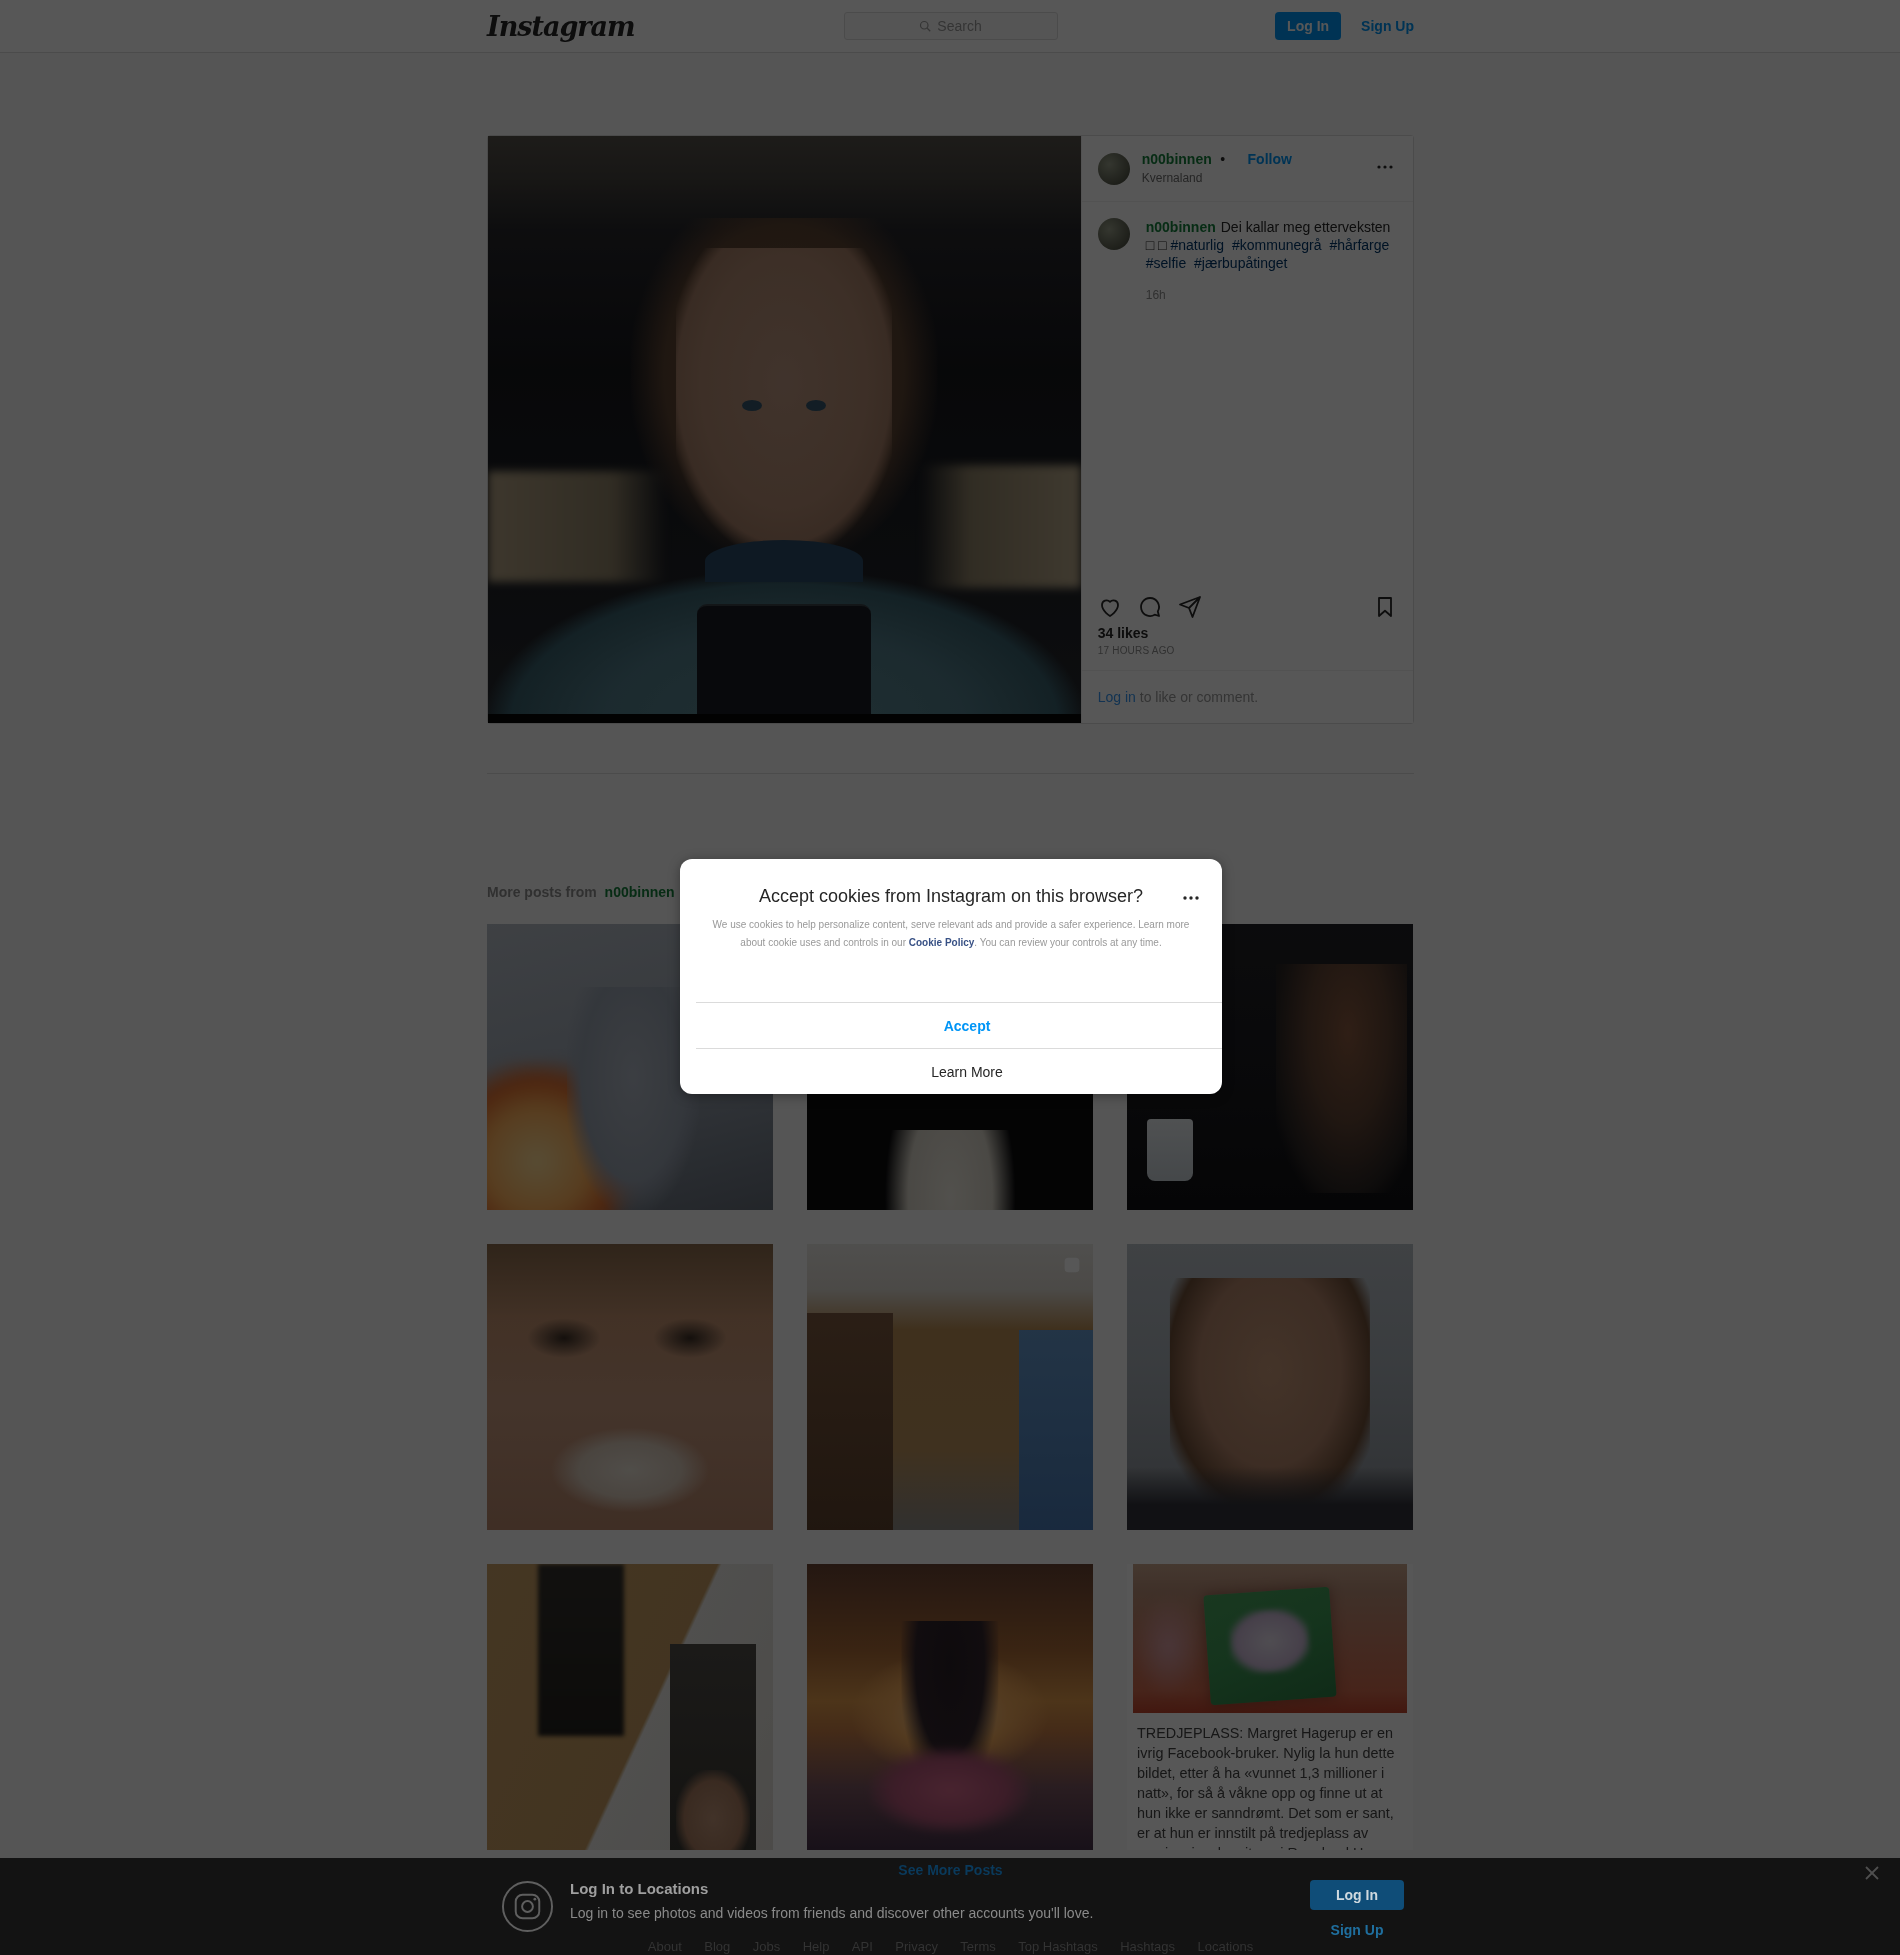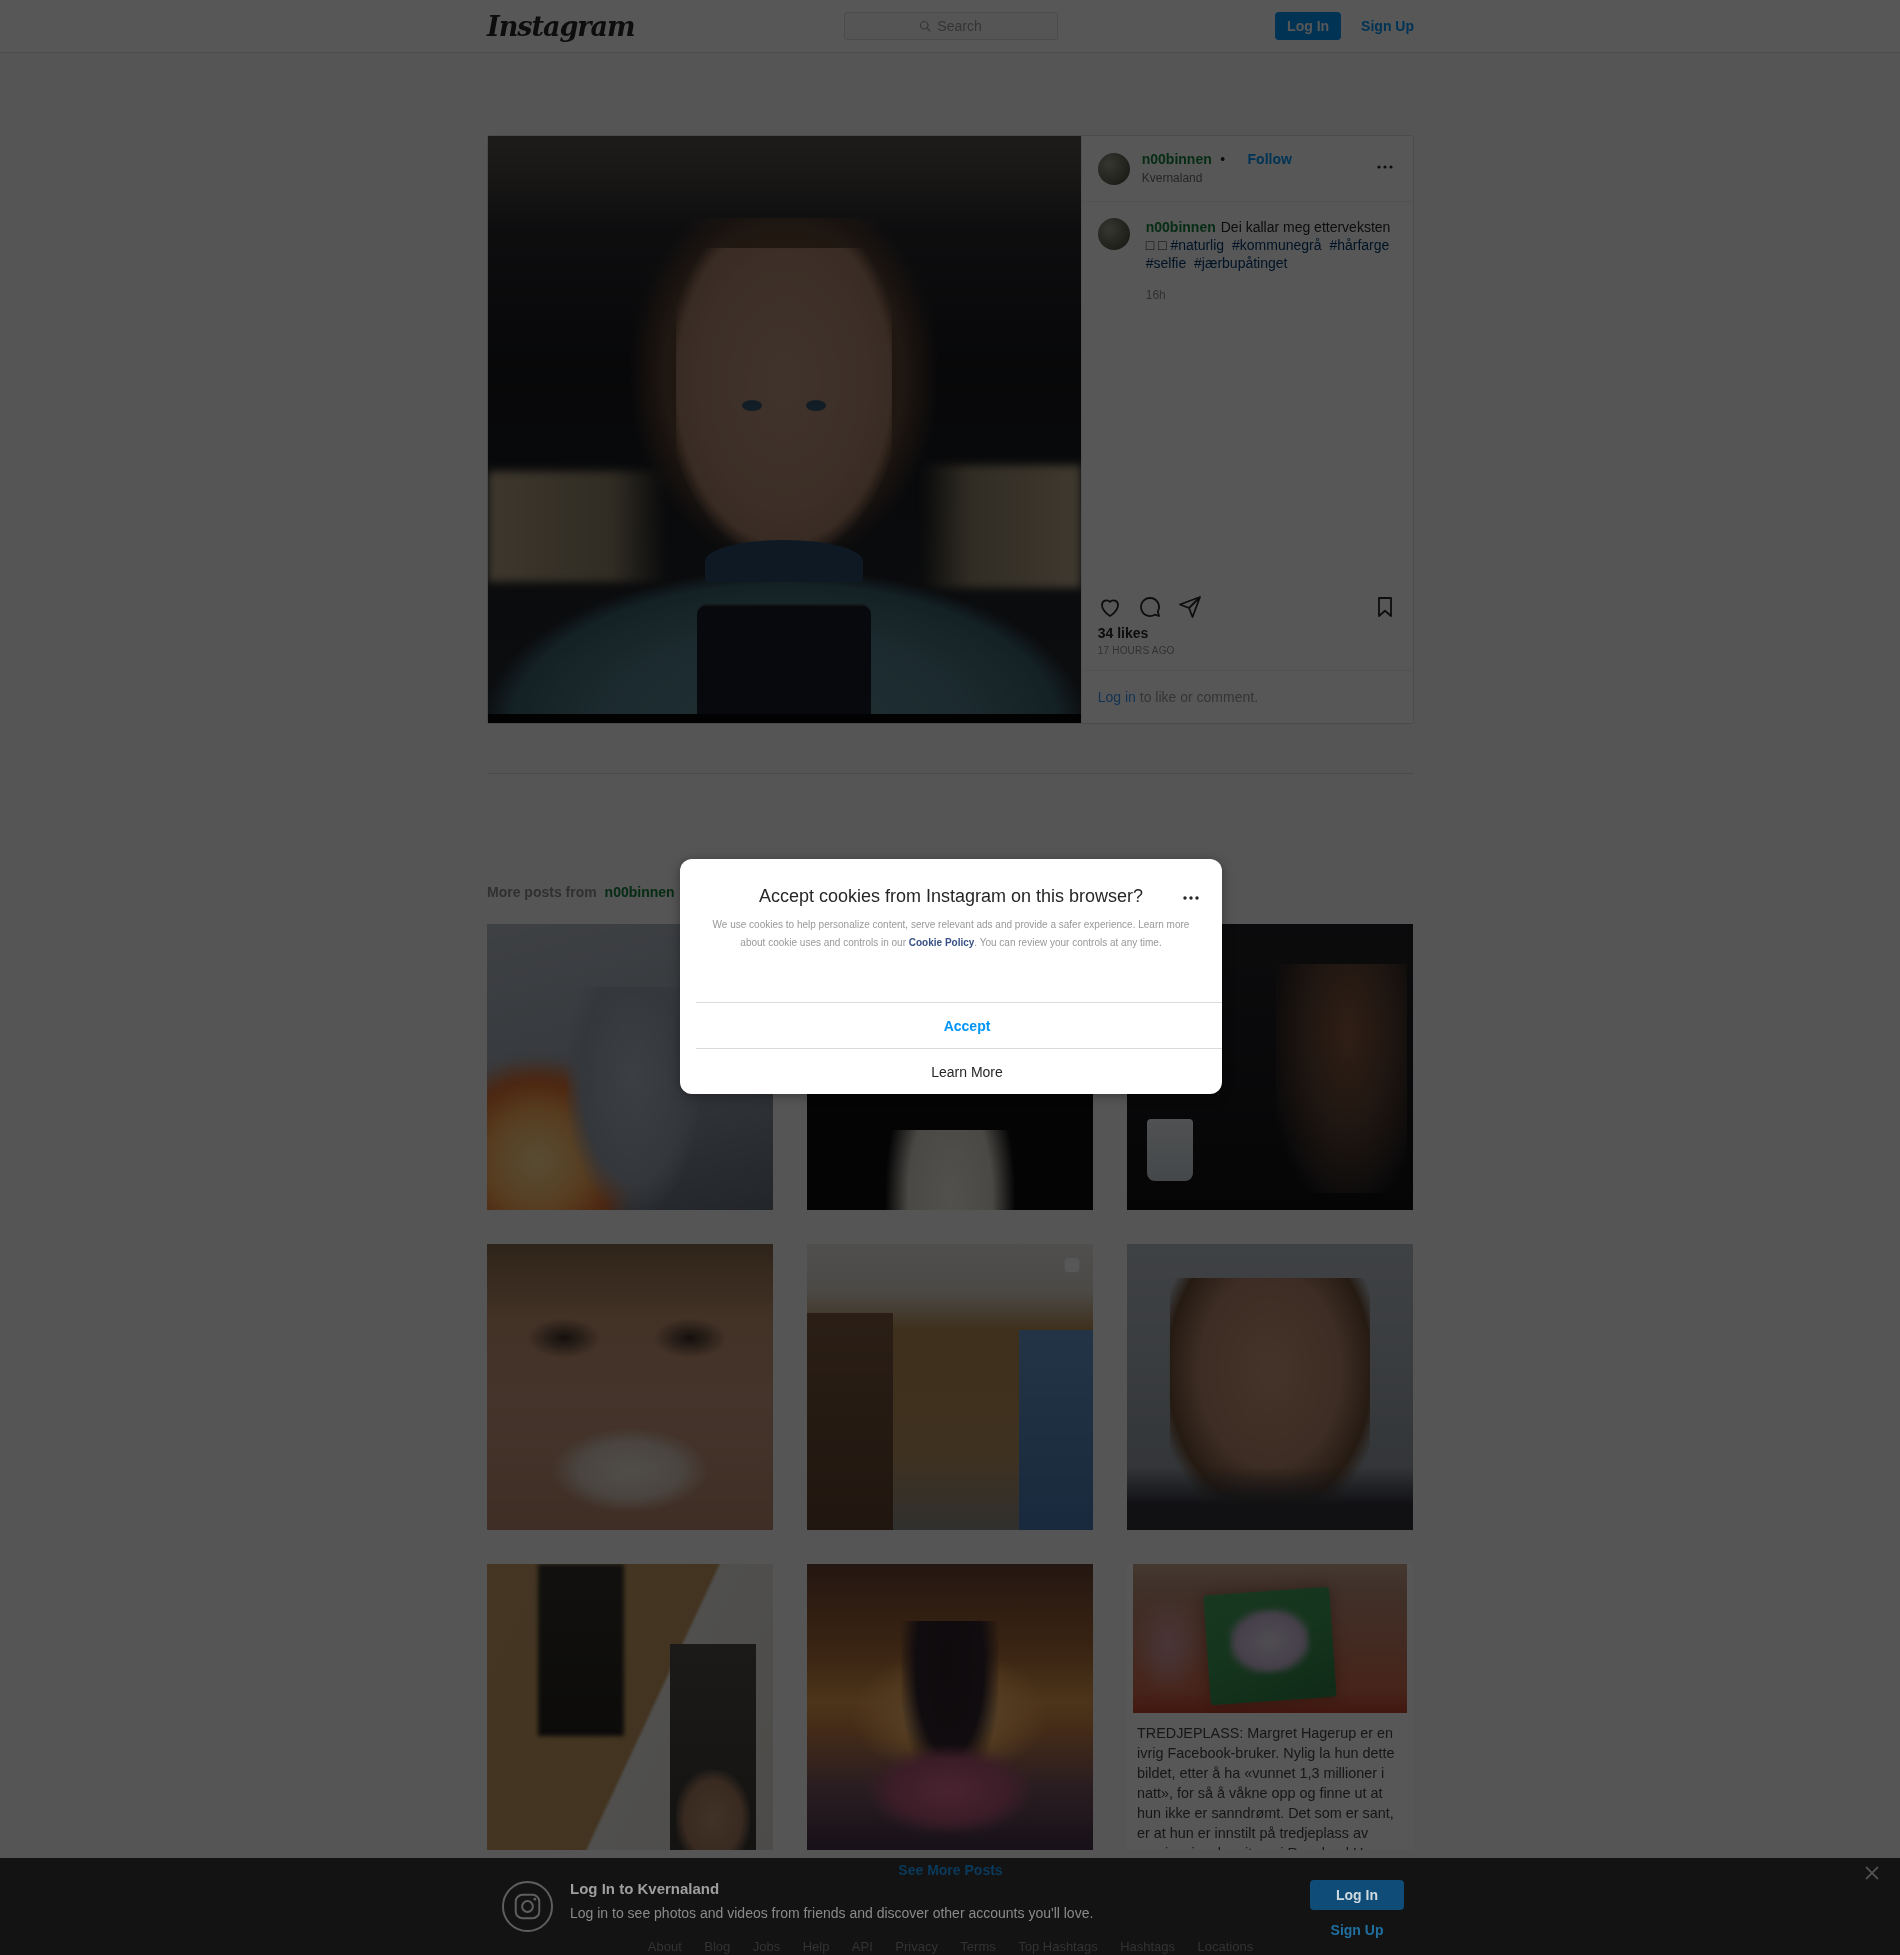--- a/index.html
+++ b/index.html
@@ -302,21 +302,21 @@
       <div class="bb-row">
         <span>
           <svg width="53" height="53" viewBox="0 0 54 54" fill="none" stroke="#5f5f5f" stroke-width="2">
               <circle cx="27" cy="27" r="25"></circle>
               <rect x="15" y="15" width="24" height="24" rx="7"></rect>
               <circle cx="27" cy="27" r="5.5"></circle>
               <circle cx="34.5" cy="19.5" r="1.4" fill="#5f5f5f" stroke="none"></circle>
             </svg>
         </span>
         <div class="bb-texts">
-          <div class="bb-title">Log In to Kvernaland</div>
+          <div class="bb-title">Log In to Locations</div>
           <div class="bb-desc">Log in to see photos and videos from friends and discover other accounts you'll love.</div>
         </div>
       </div>
       <div class="bb-right">
         <button class="bb-login">Log In</button>
         <a class="bb-signup">Sign Up</a>
       </div>
     </div>
     <span class="bb-close">
       <svg width="14" height="14" viewBox="0 0 14 14">

